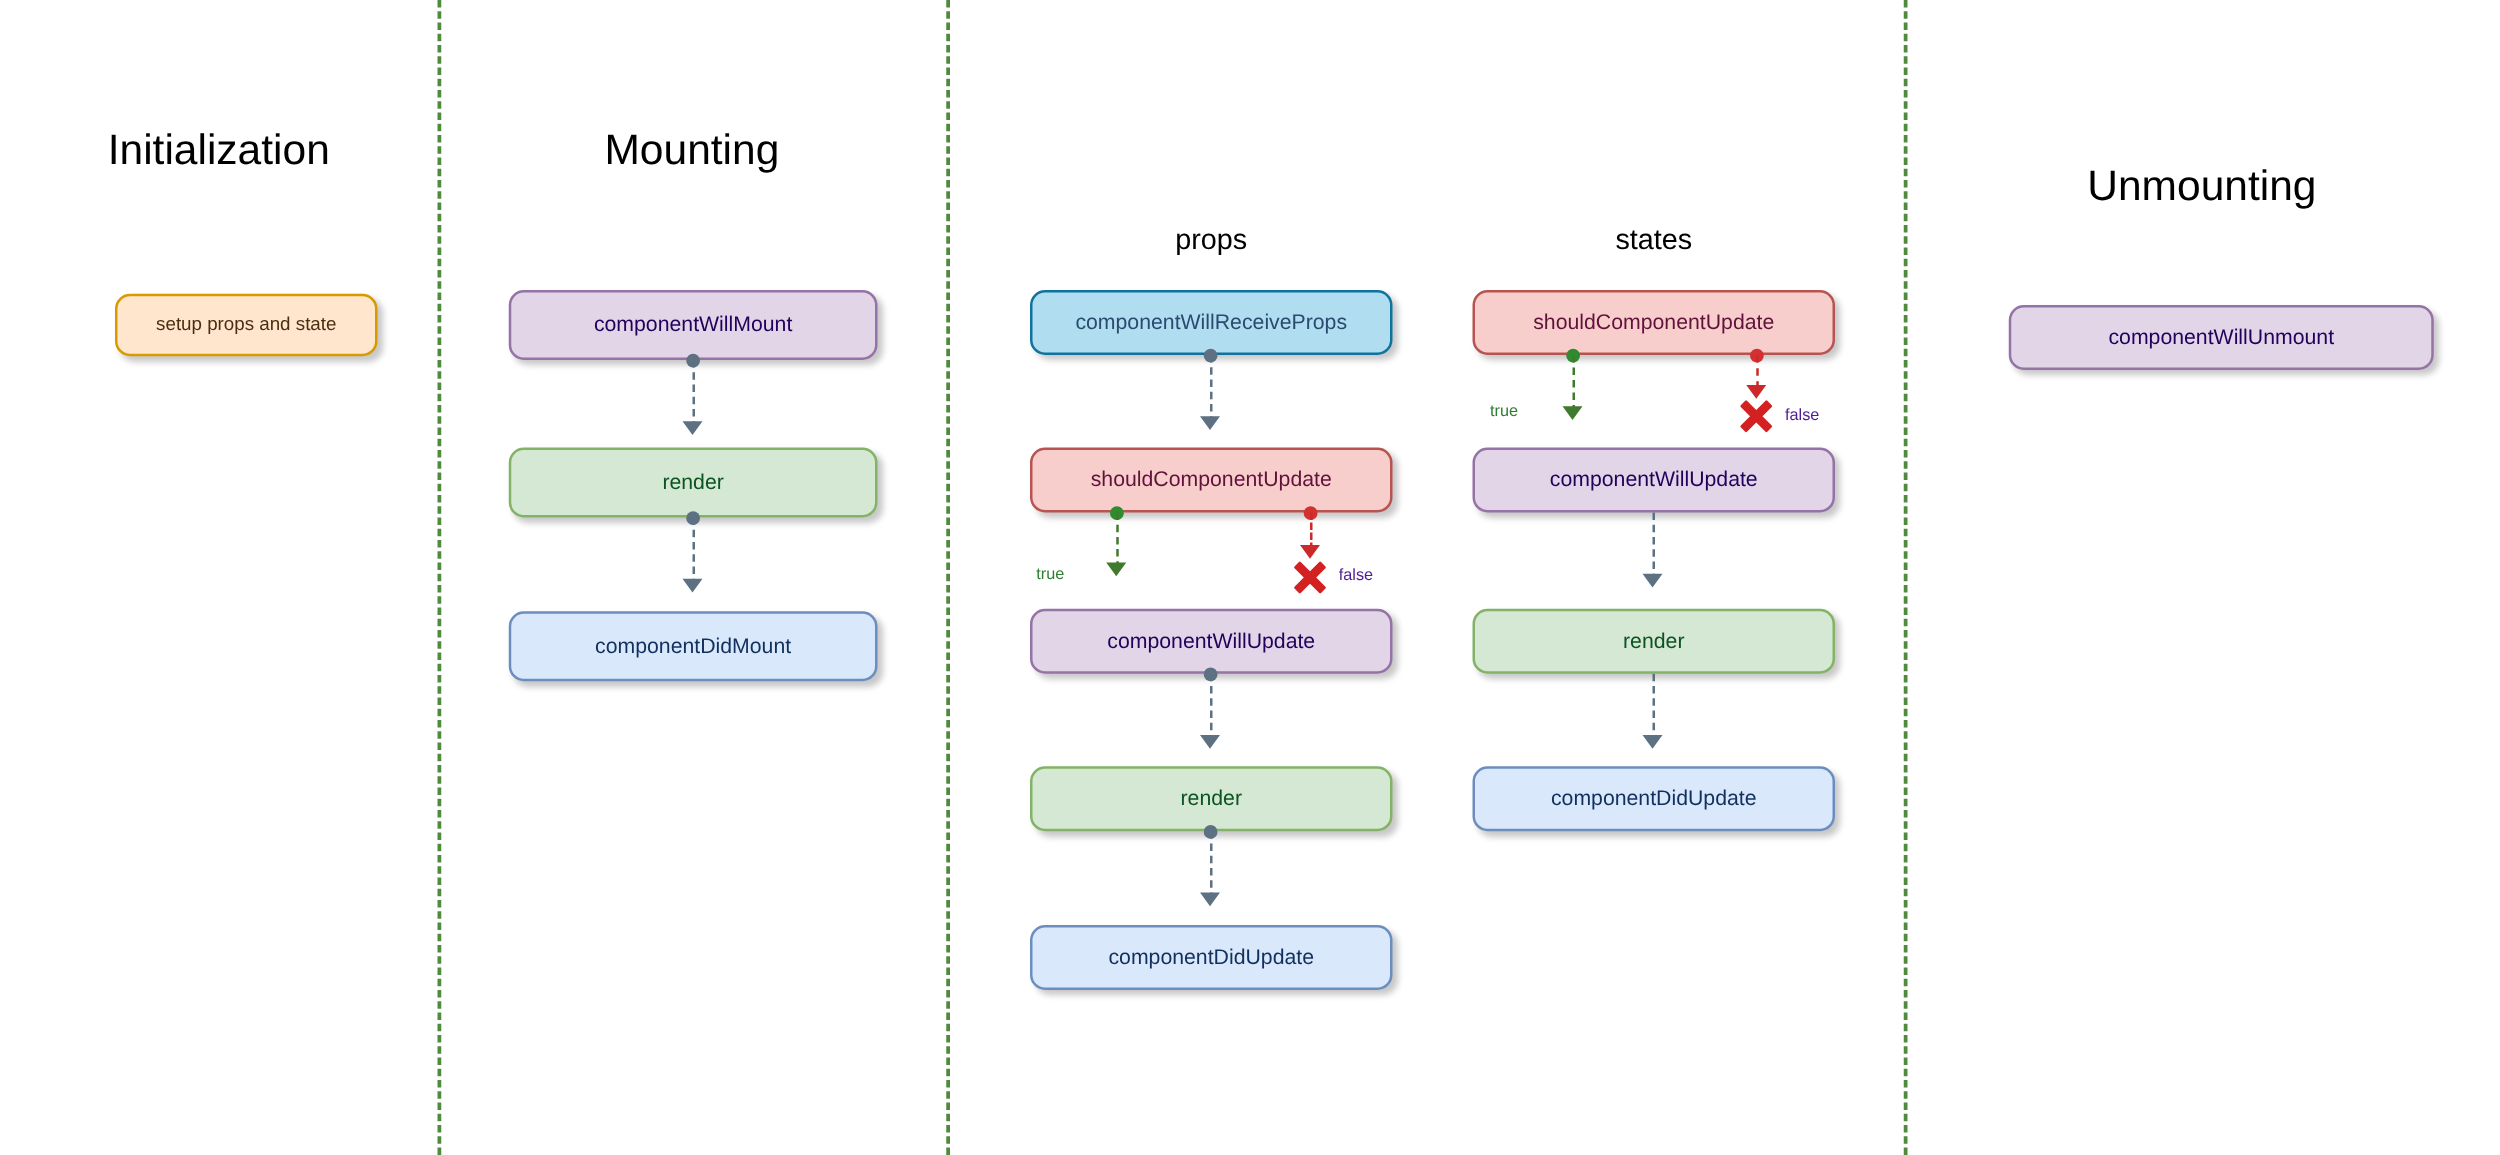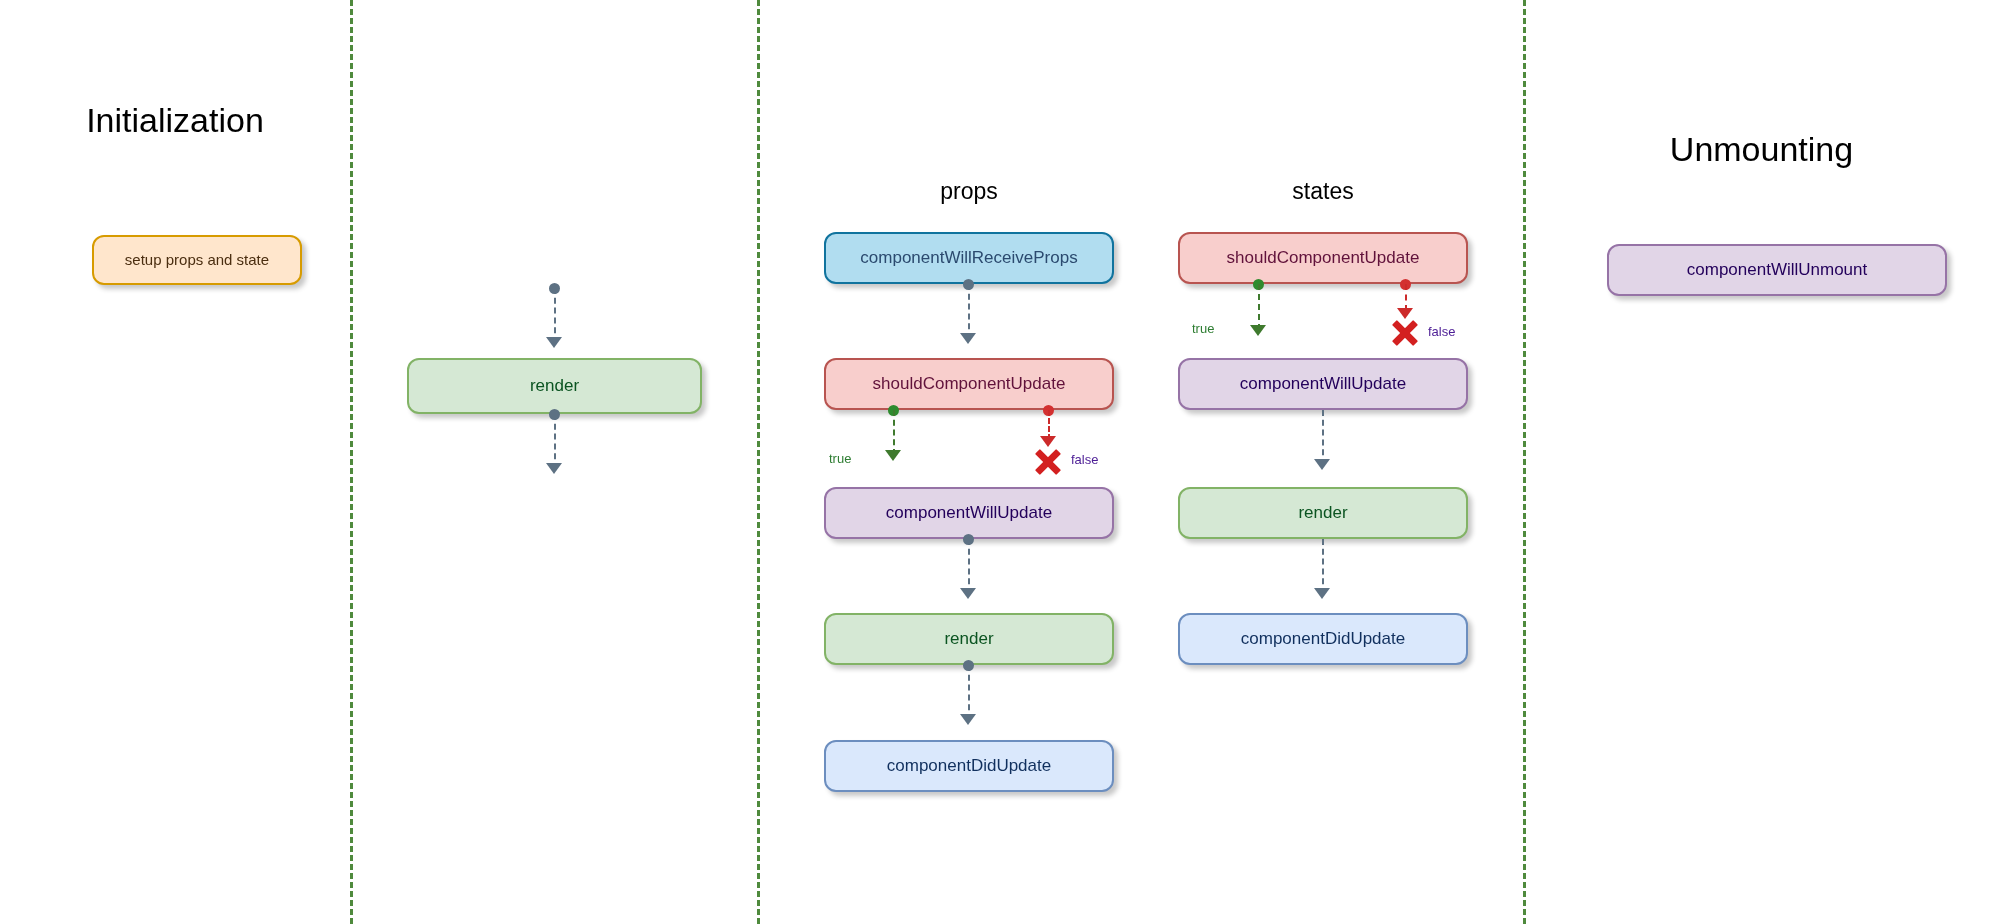--- a/index.html
+++ b/index.html
@@ -126,38 +126,41 @@
 </head>
 <body>
 
 <div id="canvas">
 
   <div class="divider" style="left:350px;"></div>
   <div class="divider" style="left:757px;"></div>
   <div class="divider" style="left:1523px;"></div>
 
   <div class="col-title" style="left:0px; top:103px; width:350px;">Initialization</div>
+  <div class="col-title" style="left:350px; top:103px; width:407px;">Mounting</div>
   <div class="col-title" style="left:1523px; top:103px; width:477px;margin-top:29px;">Unmounting</div>
 
   <div class="sub-title" style="left:824px; top:180px; width:290px;">props</div>
   <div class="sub-title" style="left:1178px; top:180px; width:290px;">states</div>
 
   <div class="node orange" style="left:92px; top:235px; width:210px; height:50px;">setup props and state</div>
 
+  <div class="node purple" style="left:407px; top:232px; width:295px; height:56px;">componentWillMount</div>
 
   <div class="dot gray" style="left:549px; top:283px;"></div>
   <div class="conn gray" style="left:554px; top:288px; height:55px;"></div>
   <div class="arrow gray" style="left:546px; top:337px;"></div>
 
   <div class="node green" style="left:407px; top:358px; width:295px; height:56px;">render</div>
 
   <div class="dot gray" style="left:549px; top:409px;"></div>
   <div class="conn gray" style="left:554px; top:414px; height:55px;"></div>
   <div class="arrow gray" style="left:546px; top:463px;"></div>
 
+  <div class="node blue" style="left:407px; top:489px; width:295px; height:56px;">componentDidMount</div>
 
   <div class="node cyan" style="left:824px; top:232px; width:290px; height:52px;">componentWillReceiveProps</div>
 
   <div class="dot gray" style="left:963px; top:279px;"></div>
   <div class="conn gray" style="left:968px; top:284px; height:55px;"></div>
   <div class="arrow gray" style="left:960px; top:333px;"></div>
 
   <div class="node red" style="left:824px; top:358px; width:290px; height:52px;">shouldComponentUpdate</div>
 
   <div class="dot green" style="left:888px; top:405px;"></div>

